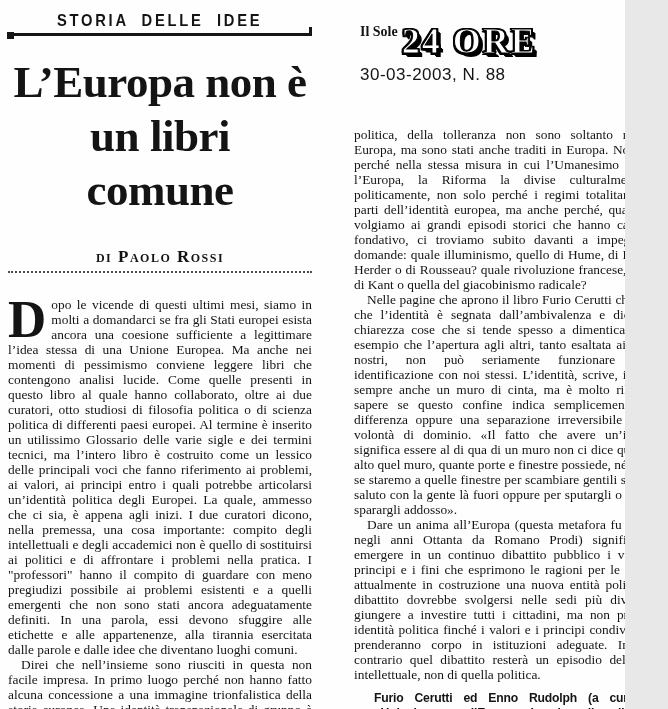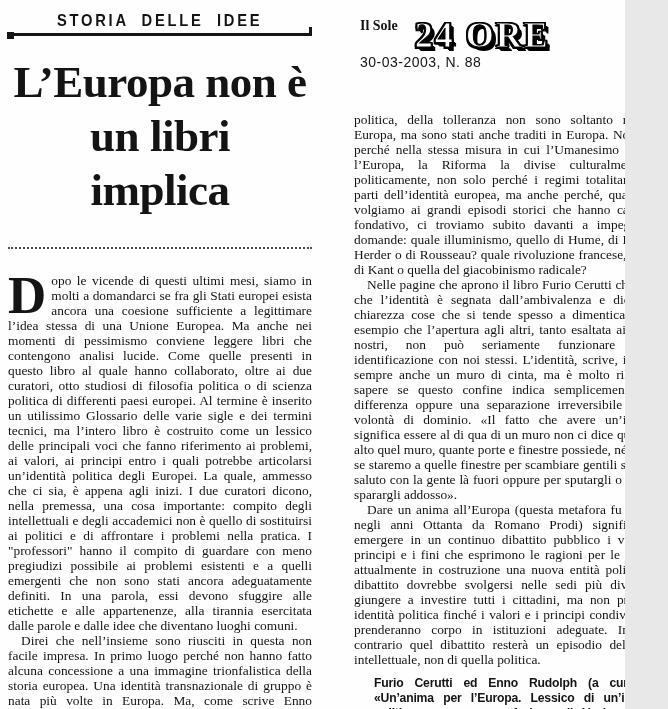--- a/index.html
+++ b/index.html
@@ -40,36 +40,36 @@
   
   .body-text{margin-top:24px;font-size:13.4px;line-height:15px;text-align:justify;}
   .body-text p{margin:0;}
   .p-indent{text-indent:13px;}
   .dropcap{
     float:left;font-size:53px;line-height:43px;font-weight:bold;
     padding:1px 5px 0 0;
   }
 
   
-  .masthead{padding-top:16px;padding-left:6px;margin-bottom:42px;}
+  .masthead{padding-top:22px;padding-left:6px;margin-bottom:42px;}
   .logo-row{display:flex;align-items:flex-start;}
   .ilsole{font-weight:bold;font-size:14px;padding-top:2px;}
   .ore24{
     font-weight:bold;font-size:36px;line-height:38px;letter-spacing:2px;
-    color:#ffffff;margin-left:17px;
+    color:#ffffff;margin-left:4px;
     -webkit-text-stroke:1px #000;
     text-shadow:
       -1.5px -1.5px 0 #000, 1.5px -1.5px 0 #000,
       -1.5px  1.5px 0 #000, 1.5px  1.5px 0 #000,
       -1.5px 0 0 #000, 1.5px 0 0 #000, 0 -1.5px 0 #000, 0 1.5px 0 #000,
       3px 3px 0 #000, 4px 4px 0 #000;
   }
   .mast-date{
-    font-family:"Liberation Sans", sans-serif;font-size:14px;
-    letter-spacing:0.5px;
+    font-family:"Liberation Sans", sans-serif;font-size:17px;
+    margin-top:5px;letter-spacing:0.5px;
   }
 
   
   .biblio{
     font-family:"Liberation Sans", sans-serif;font-weight:bold;
     font-size:12.2px;line-height:15px;letter-spacing:-0.2px;
     text-align:justify;margin-top:9px;padding-left:20px;
   }
 </style>
 </head>
@@ -81,23 +81,24 @@
     <div class="col-left">
 
       <div class="kicker-wrap">
         <span class="kicker">Storia delle idee</span>
       </div>
       <div class="kicker-rule"></div>
 
       <h1 class="headline">
         <span>L’Europa non è</span>
         <span>un libri</span>
-        <span>implica</span>
+        <span>comune</span>
       </h1>
 
+      <div class="byline">di Paolo Rossi</div>
       <div class="byline-rule"></div>
 
       <div class="body-text">
         <p><span class="dropcap">D</span><span>opo le vicende di questi ultimi mesi, siamo in molti a domandarci se fra gli Stati europei esista ancora una coesione sufficiente a legittimare l’idea stessa di una Unione Europea. Ma anche nei momenti di pessimismo conviene leggere libri che contengono analisi lucide. Come quelle presenti in questo libro al quale hanno collaborato, oltre ai due curatori, otto studiosi di filosofia politica o di scienza politica di differenti paesi europei. Al termine è inserito un utilissimo Glossario delle varie sigle e dei termini tecnici, ma l’intero libro è costruito come un lessico delle principali voci che fanno riferimento ai problemi, ai valori, ai principi entro i quali potrebbe articolarsi un’identità politica degli Europei. La quale, ammesso che ci sia, è appena agli inizi. I due curatori dicono, nella premessa, una cosa importante: compito degli intellettuali e degli accademici non è quello di sostituirsi ai politici e di affrontare i problemi nella pratica. I "professori" hanno il compito di guardare con meno pregiudizi possibile ai problemi esistenti e a quelli emergenti che non sono stati ancora adeguatamente definiti. In una parola, essi devono sfuggire alle etichette e alle appartenenze, alla tirannia esercitata dalle parole e dalle idee che diventano luoghi comuni.</span></p>
         <p class="p-indent">Direi che nell’insieme sono riusciti in questa non facile impresa. In primo luogo perché non hanno fatto alcuna concessione a una immagine trionfalistica della storia europea. Una identità transnazionale di gruppo è nata più volte in Europa. Ma, come scrive Enno Rudolph, gli ideali della dignità del singolo, della libertà</p>
       </div>
     </div>
 
     <div class="col-right">
 

